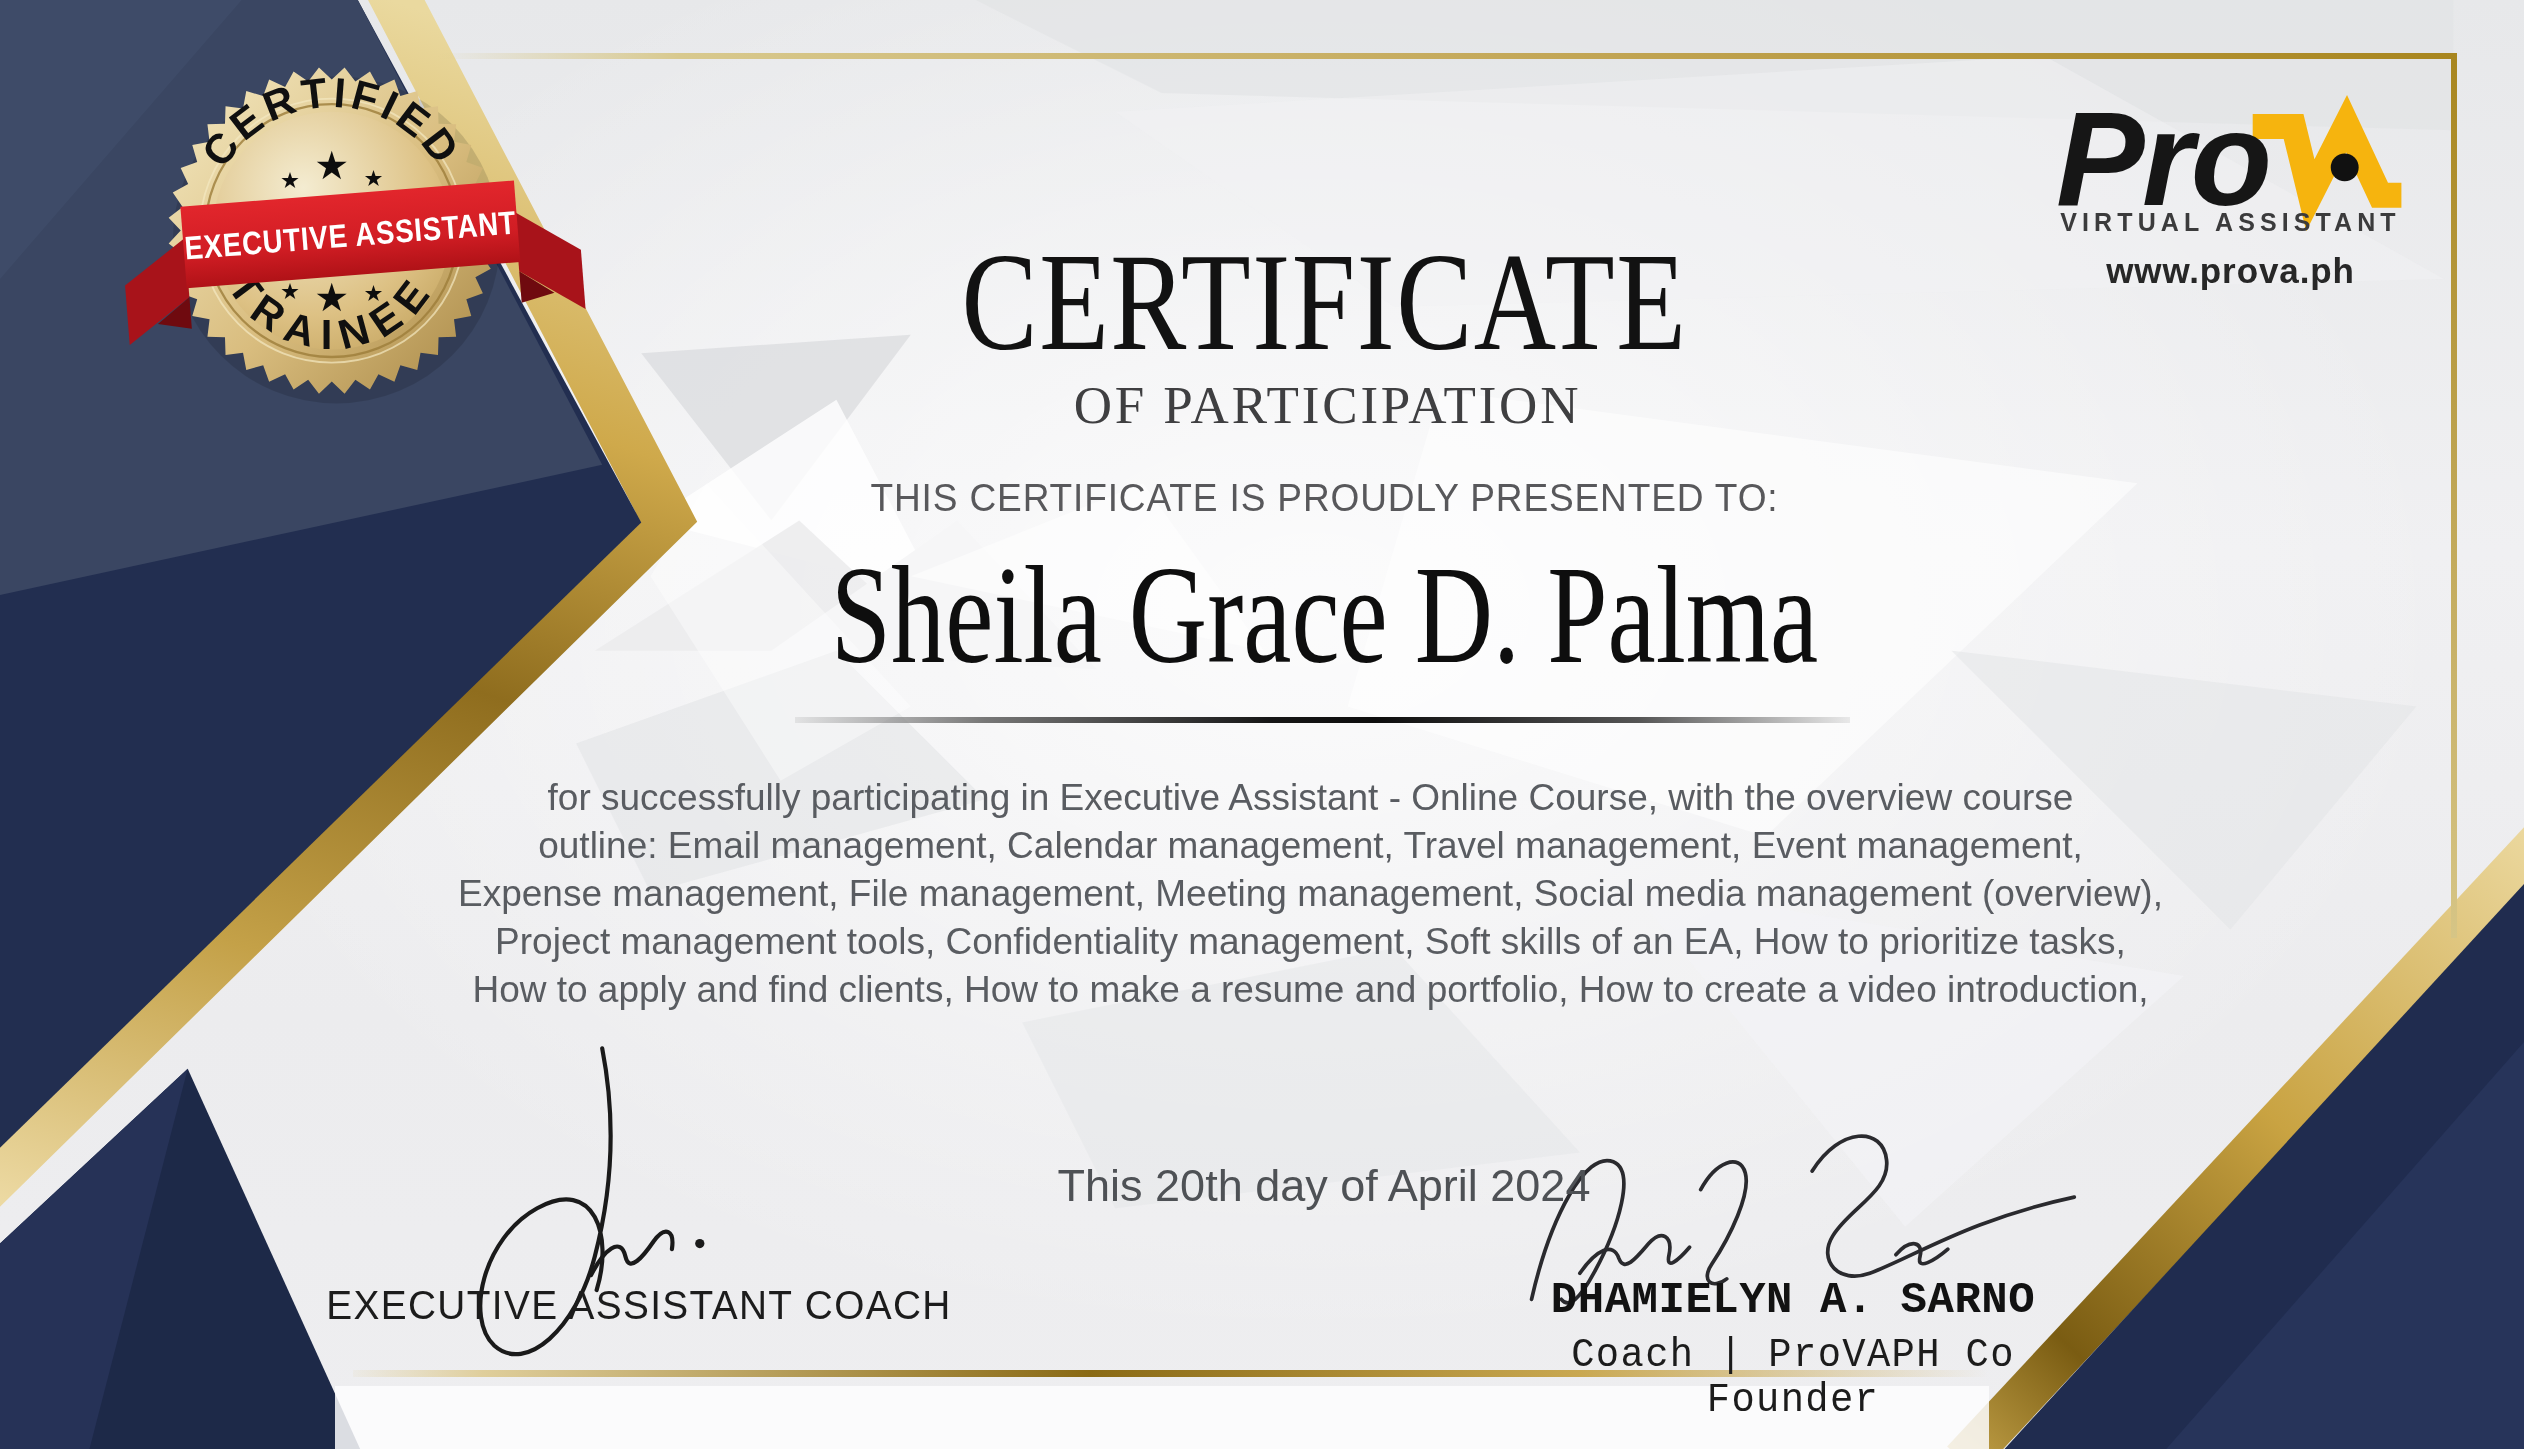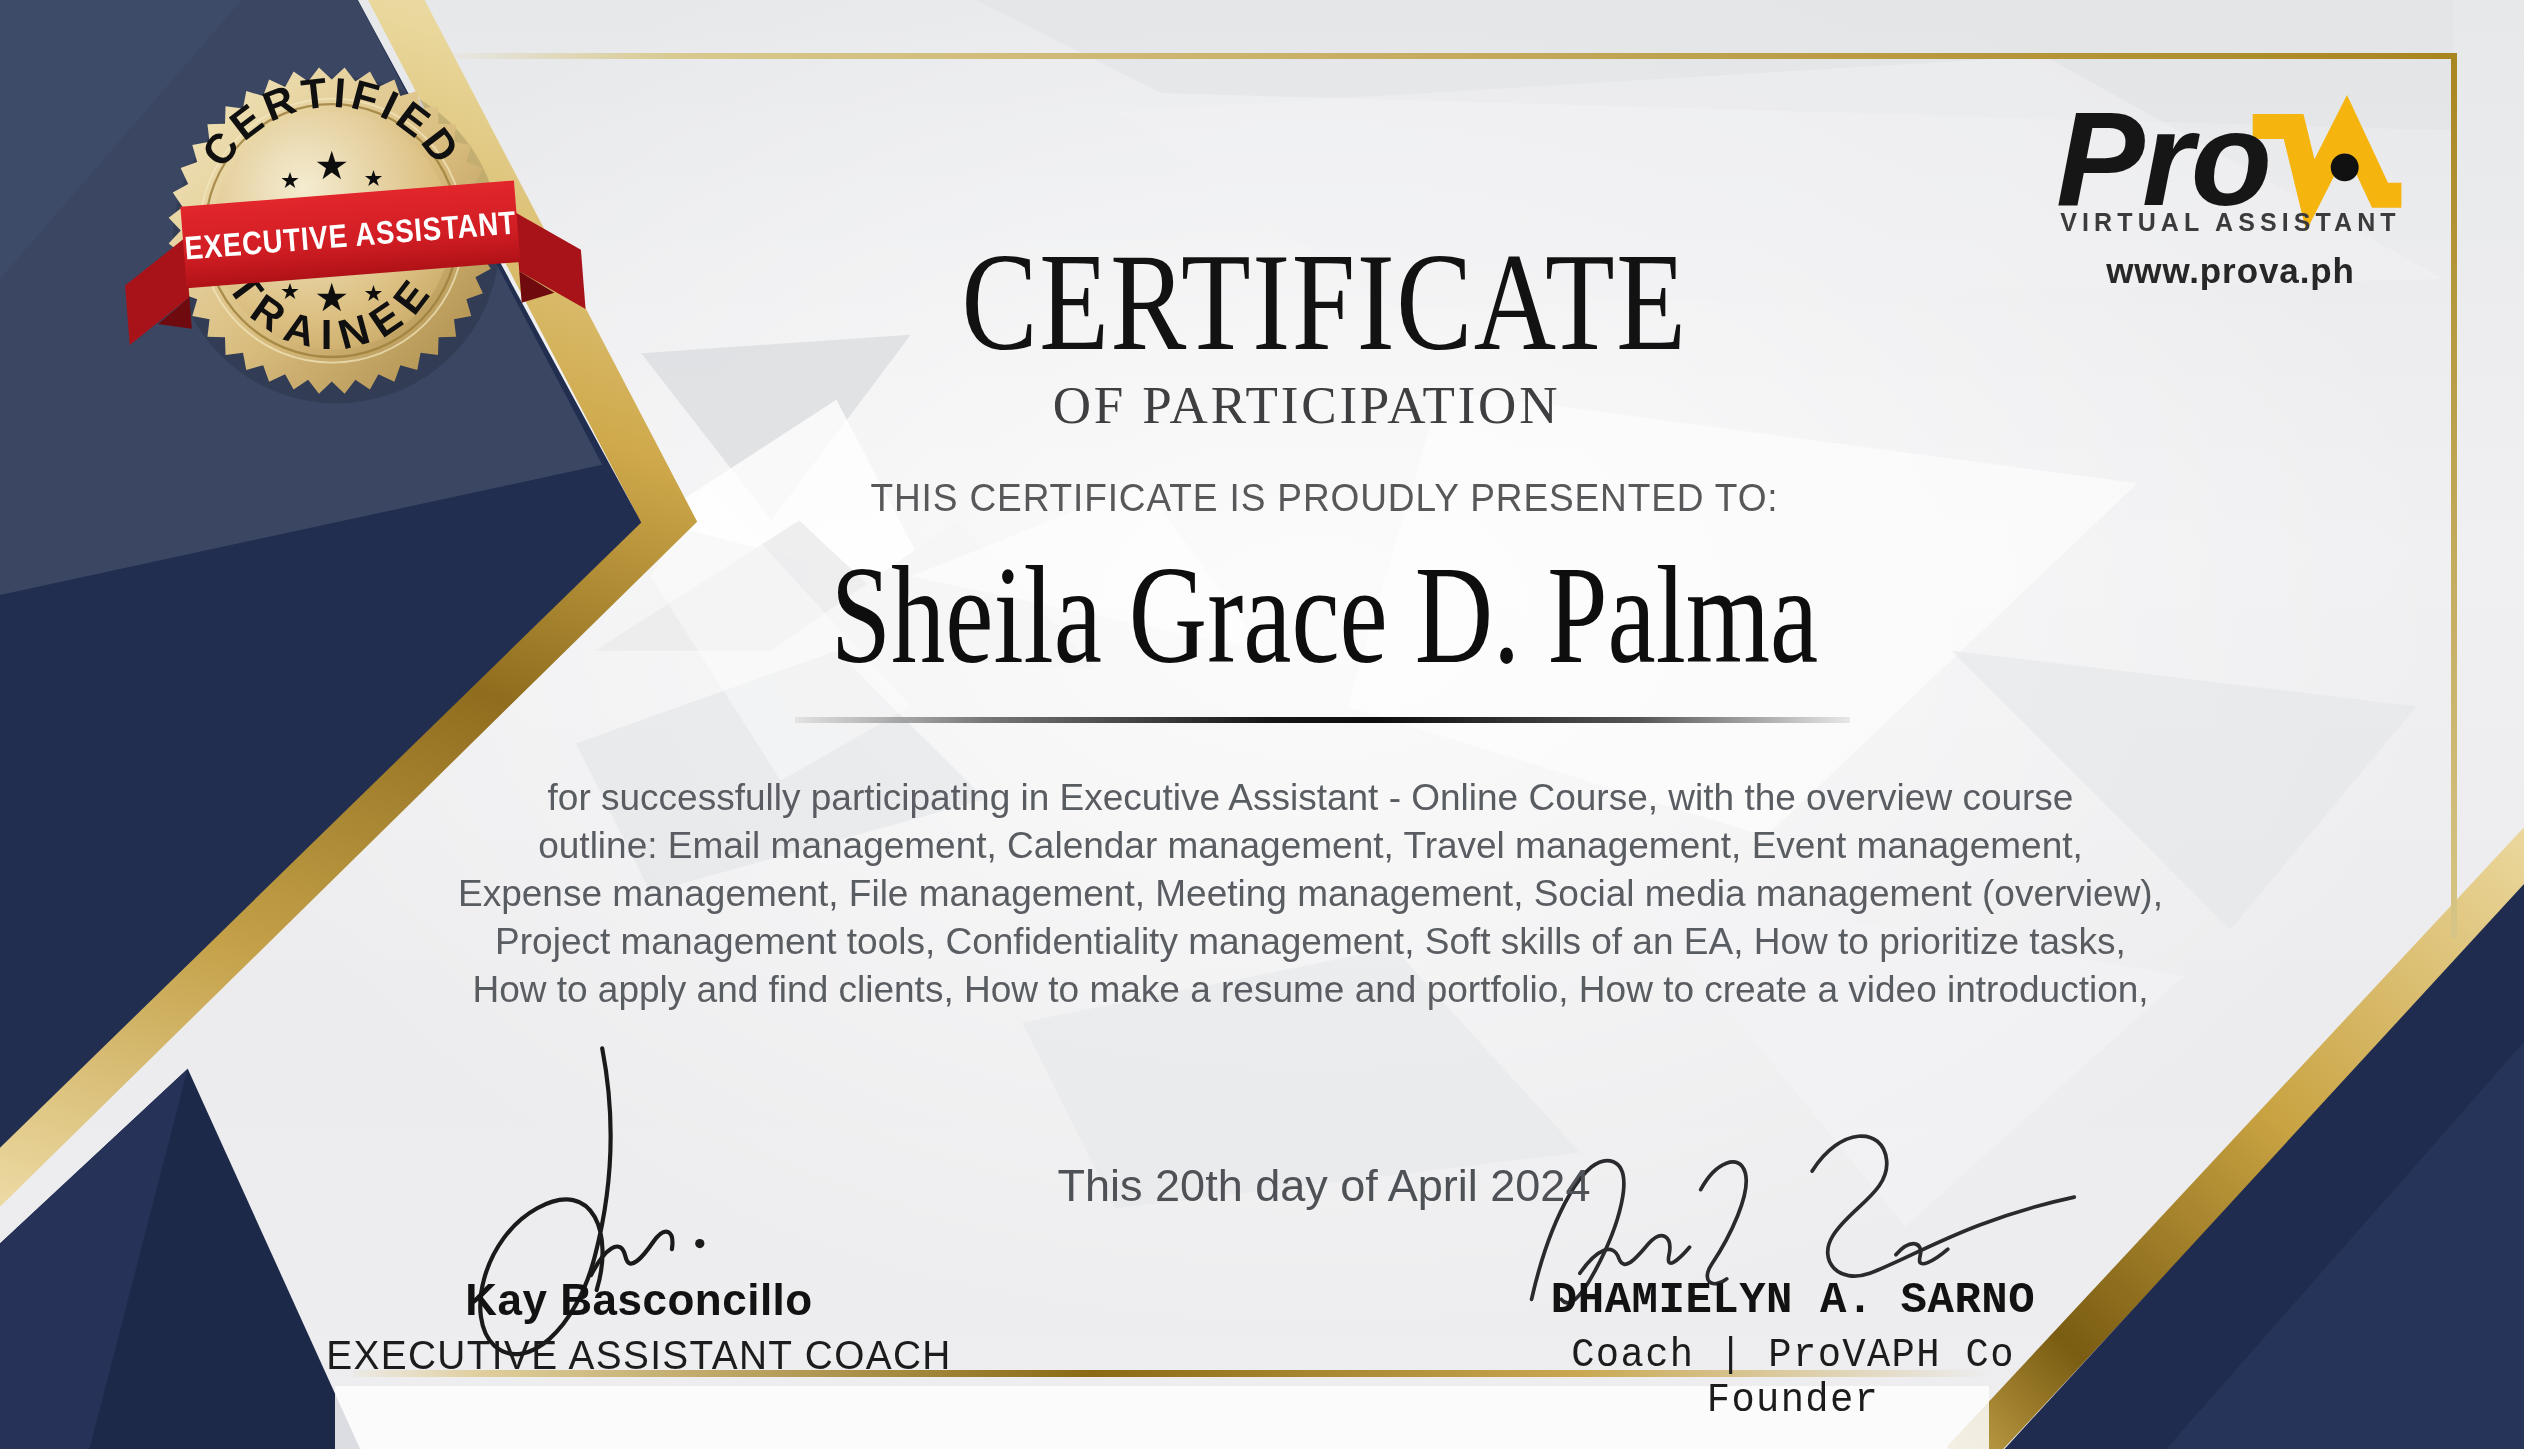--- a/index.html
+++ b/index.html
@@ -6,21 +6,21 @@
   #cert{position:relative;width:2525px;height:1450px;overflow:hidden;
         background:linear-gradient(180deg,#e7e8ea 0%,#f0f0f2 38%,#ececee 70%,#eeeef0 100%);
         font-family:"Liberation Sans",sans-serif;}
   #glow{position:absolute;inset:0;background:radial-gradient(ellipse at 52% 42%,rgba(255,255,255,.78),rgba(255,255,255,0) 62%);}
   #bg{position:absolute;left:0;top:0;}
   .abs{position:absolute;}
   .ctr{text-align:center;}
   
   .title{left:519px;top:230px;width:1611px;font-family:"Liberation Serif",serif;font-size:139px;
          letter-spacing:1.9px;color:#121212;transform:scaleX(.82);transform-origin:center;line-height:1.05;}
-  .subtitle{left:501px;top:375px;width:1611px;font-family:"Liberation Serif",serif;font-size:53px;
+  .subtitle{left:522px;top:375px;width:1611px;font-family:"Liberation Serif",serif;font-size:53px;
          letter-spacing:2.8px;color:#3f3f41;}
   .presented{left:519px;top:476px;width:1611px;font-size:39px;letter-spacing:0.9px;color:#58585b;
          transform:scaleX(.95);transform-origin:center;}
   .name{left:395px;top:546px;width:1859px;font-family:"Liberation Serif",serif;font-size:139px;
          color:#0e0e0e;transform:scaleX(.78);transform-origin:center;line-height:1;}
   .divider{left:795px;top:717px;width:1055px;height:5.6px;
          background:linear-gradient(90deg,rgba(130,130,130,.15),#777 18%,#161616 45%,#0d0d0d 55%,#555 80%,rgba(160,160,160,.2));}
   
   .para{left:279px;top:774px;width:2063px;font-size:37px;line-height:48px;color:#595c61;}
   .para div{white-space:nowrap;}
@@ -181,21 +181,20 @@
   <div class="abs para ctr">
     <div>for successfully participating in Executive Assistant - Online Course, with the overview course</div>
     <div>outline: Email management, Calendar management, Travel management, Event management,</div>
     <div>Expense management, File management, Meeting management, Social media management (overview),</div>
     <div>Project management tools, Confidentiality management, Soft skills of an EA, How to prioritize tasks,</div>
     <div>How to apply and find clients, How to make a resume and portfolio, How to create a video introduction,</div>
   </div>
   <div class="abs dateline ctr">This 20th day of April 2024</div>
 
   <div class="abs sigl ctr">
-    <div class="signame">Kay Basconcillo</div>
     <div class="sigtitle">EXECUTIVE ASSISTANT COACH</div>
   </div>
   <div class="abs sigr ctr">
     <div class="signame">DHAMIELYN A. SARNO</div>
     <div class="sigtitle">Coach | ProVAPH Co Founder</div>
   </div>
 </div>
 
 
 </body></html>

